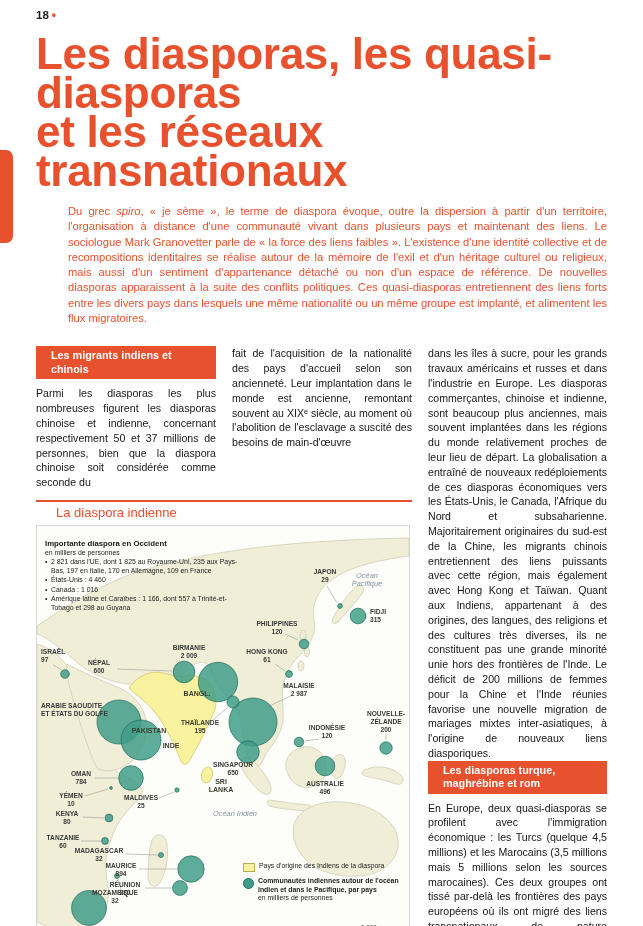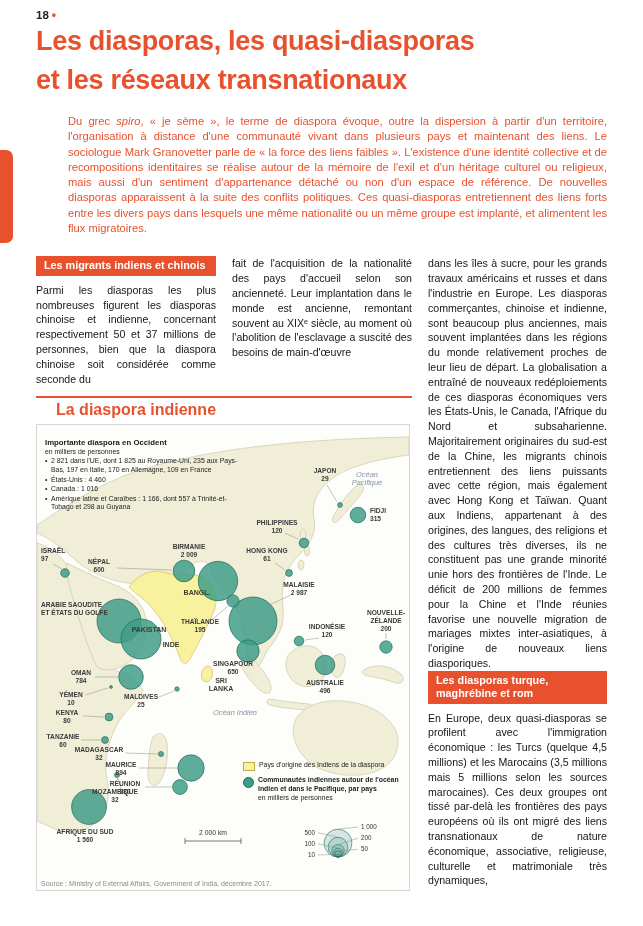--- a/index.html
+++ b/index.html
@@ -7,45 +7,45 @@
   }
   *{box-sizing:border-box;margin:0;padding:0;}
   body{
     width:643px;height:926px;overflow:hidden;position:relative;background:#fff;
     font-family:"Liberation Sans",sans-serif;color:#1a1a1a;
   }
   .page{padding:8px 36px 0 36px;}
   .pagenum{font-size:11.5px;font-weight:700;color:#222;line-height:14px;}
   .pagenum .dot{color:var(--accent);margin-left:3px;font-size:12px;}
   h1{
-    color:var(--accent);font-weight:700;font-size:27px;line-height:39px;
+    margin-top:12px;color:var(--accent);font-weight:700;font-size:44px;line-height:39px;
     letter-spacing:-0.3px;
   }
   .intro{
     margin:14px 0 0 32px;color:var(--accent);font-size:11.2px;line-height:15.3px;
     text-align:justify;hyphens:auto;
   }
   .intro em{font-style:italic;}
   .side-tab{
     position:absolute;left:0;top:150px;width:13px;height:93px;background:var(--accent);
     border-radius:0 7px 7px 0;
   }
   .columns{display:flex;gap:16px;margin-top:20px;}
   .left-wrap{width:376px;flex:none;}
   .textcols{display:flex;gap:16px;}
   .col{width:180px;flex:none;}
   .col-right{flex:1;}
   .sec-header{
     background:var(--accent);color:#fff;font-weight:700;font-size:10.8px;line-height:13.5px;
-    padding:3px 8px;margin-bottom:7px;
+    padding:3px 15px;margin-bottom:7px;
   }
   .bodytext{font-size:10.6px;line-height:14.8px;text-align:justify;hyphens:auto;color:#161616;}
   .map-section{margin-top:10px;}
   .map-rule{border-top:2.5px solid var(--accent);}
-  .map-title{color:var(--accent);font-weight:700;font-size:16px;margin:3px 0 5px 2px;padding-left:18px;}
+  .map-title{color:var(--accent);font-weight:400;font-size:13px;margin:3px 0 5px 2px;padding-left:18px;}
   .map-frame{
     width:374px;border:1px solid #d6d6d6;background:#fdfdf9;position:relative;
   }
   .map-frame svg{display:block;font-family:"Liberation Sans",sans-serif;}
   .land{fill:var(--land);stroke:#c6c1a2;stroke-width:0.6;}
   .origin{fill:var(--origin);stroke:#c9ba51;stroke-width:0.6;}
   .dot{fill:var(--circle);fill-opacity:0.84;stroke:#1c6c5c;stroke-width:0.7;}
   .sizedot{fill:var(--circle);fill-opacity:0.22;stroke:#1c6c5c;stroke-width:0.6;}
   .leader{stroke:#8a8a8a;stroke-width:0.5;fill:none;}
   .scalebar{stroke:#555;stroke-width:0.8;}

